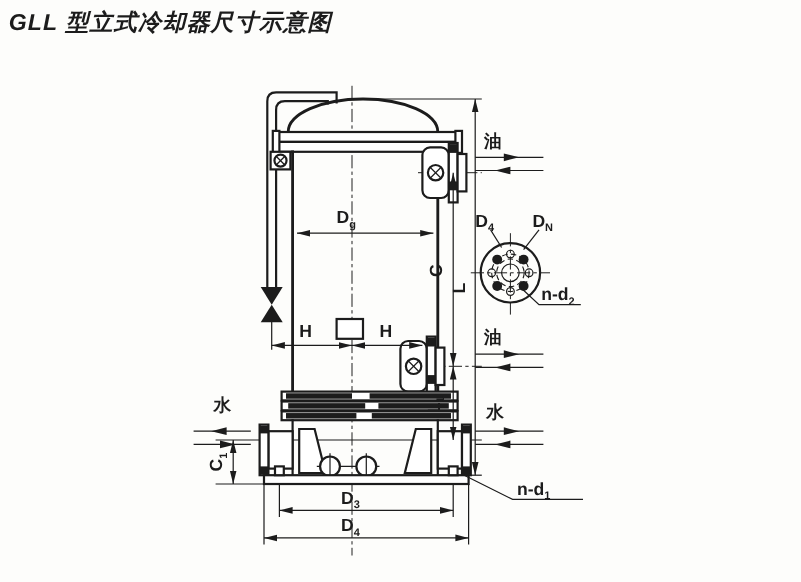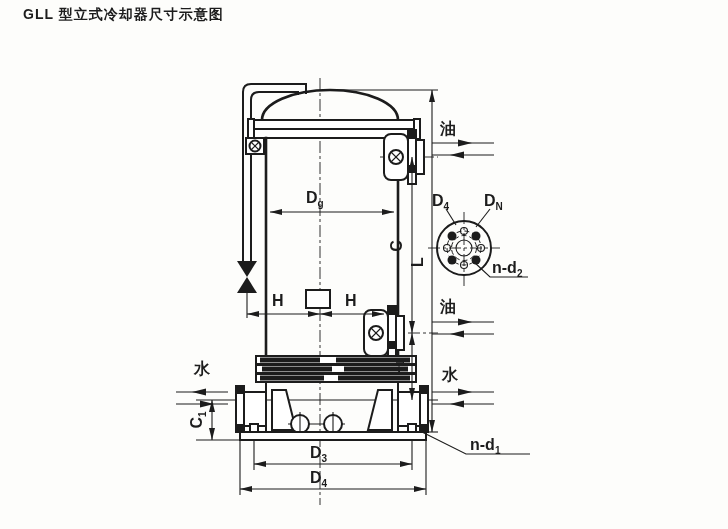--- a/index.html
+++ b/index.html
@@ -3,22 +3,22 @@
 <meta charset="utf-8">
 <style>
   :root{ --ink:#1c1c1c; --paper:#fdfdfb; }
   html,body{margin:0;padding:0;}
   body{
     width:728px;height:529px;background:var(--paper);
     font-family:"Liberation Sans",sans-serif;color:var(--ink);
     position:relative;overflow:hidden;
   }
   #title{
-    position:absolute;left:23px;top:6px;
-    font-size:14px;font-weight:bold;letter-spacing:1px;color:var(--ink);
+    position:absolute;left:8px;top:6px;
+    font-size:21px;font-weight:bold;letter-spacing:1px;color:var(--ink);font-style:italic;
   }
   svg{position:absolute;left:0;top:0;}
   .ln{stroke:var(--ink);stroke-width:2;fill:none;stroke-linecap:square;}
   .thick{stroke-width:2.6;}
   .thin{stroke:var(--ink);stroke-width:1.1;fill:none;}
   .dim{stroke:var(--ink);stroke-width:1.1;fill:none;}
   .cl{stroke:var(--ink);stroke-width:0.9;fill:none;stroke-dasharray:12 3 3 3;}
   .dsh{stroke:var(--ink);stroke-width:1;fill:none;stroke-dasharray:5 3;}
   .wfill{fill:#ffffff;stroke:var(--ink);stroke-width:2;}
   .bfill{fill:var(--ink);stroke:none;}

